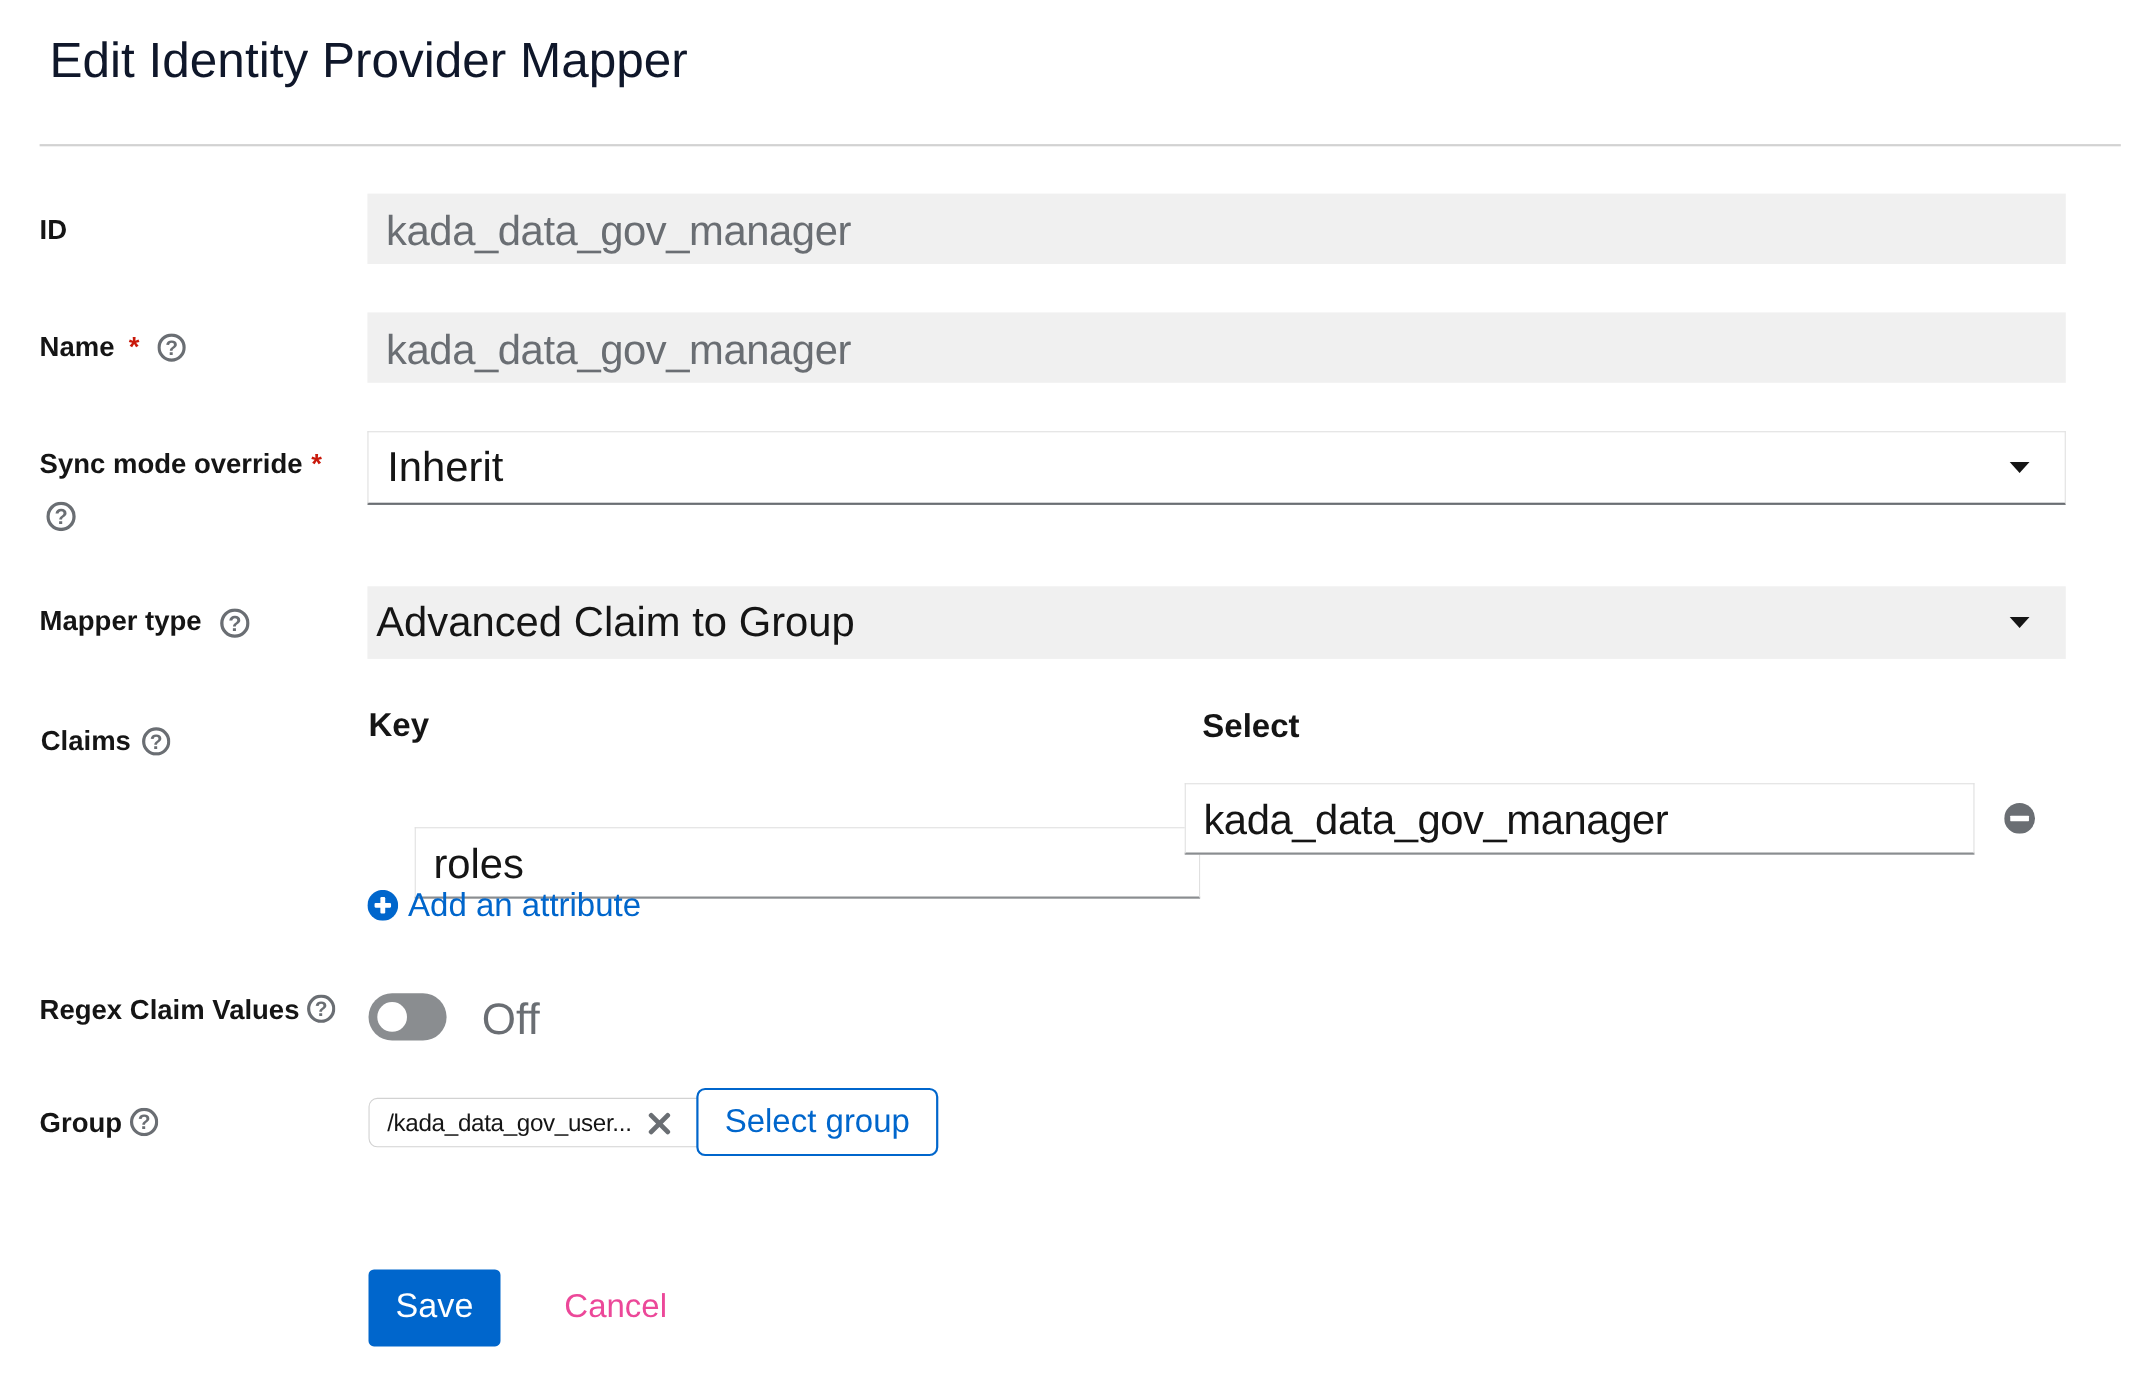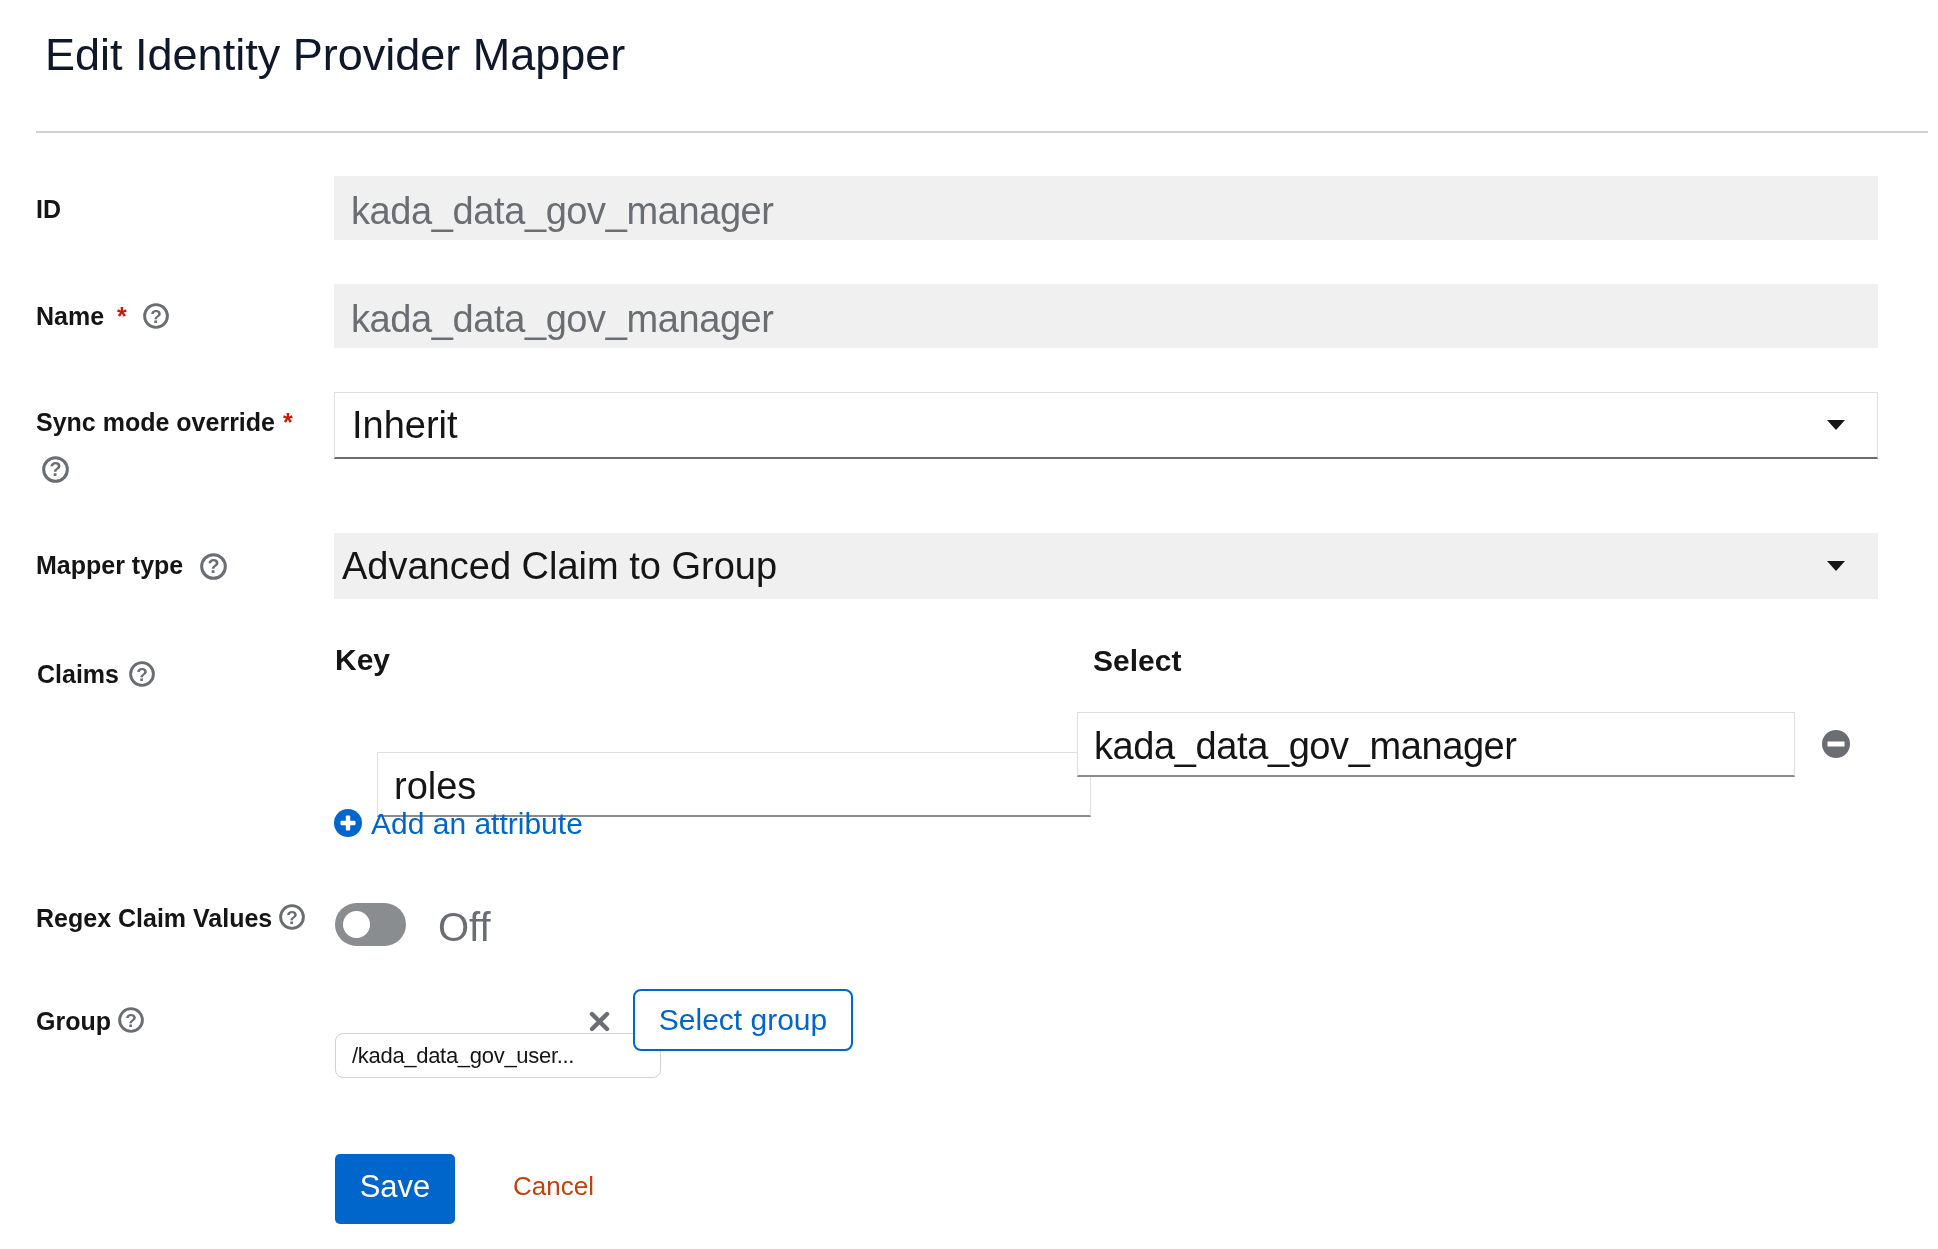--- a/index.html
+++ b/index.html
@@ -91,28 +91,28 @@
   <div class="abs" style="left:335px; top:903px; width:71px; height:43px; border-radius:21.5px; background:#8a8d90;">
     <div style="position:absolute; left:8px; top:8px; width:27px; height:27px; border-radius:50%; background:#fff;"></div>
   </div>
   <div class="abs" style="left:438px; top:907px; font-size:40px; color:#6a6e73; line-height:1;">Off</div>
 
   <div class="lbl" style="left:36px; top:1009px;">Group</div>
   <svg class="help" style="left:118px; top:1007px;" width="26" height="26" viewBox="0 0 26 26">
     <circle cx="13" cy="13" r="11.4" fill="none" stroke="#6a6e73" stroke-width="2.9"></circle>
     <text x="13" y="19.7" font-family="Liberation Sans" font-size="19" font-weight="bold" fill="#6a6e73" text-anchor="middle">?</text>
   </svg>
-  <div class="abs" style="left:335px; top:998px; width:326px; height:45px; background:#fff; border:1px solid #d2d2d2; border-radius:8px;margin-top:35px;">
+  <div class="abs" style="left:335px; top:998px; width:326px; height:45px; background:#fff; border:1px solid #d2d2d2; border-radius:8px;">
     <div style="font-size:22px; color:#151515; line-height:43px; padding-left:16px; white-space:nowrap; letter-spacing:-0.3px;">/kada_data_gov_user...</div>
   </div>
   <svg class="abs" style="left:589px; top:1011px;" width="21" height="21" viewBox="0 0 21 21">
     <path d="M3 3 L18 18 M18 3 L3 18" stroke="#6a6e73" stroke-width="4.4" stroke-linecap="round"></path>
   </svg>
   <div class="abs" style="left:633px; top:989px; width:220px; height:62px; background:#fff; border:2px solid #0066cc; border-radius:8px;">
     <div style="font-size:30px; color:#0066cc; line-height:58px; text-align:center; white-space:nowrap;">Select group</div>
   </div>
 
   <div class="abs" style="left:335px; top:1154px; width:120px; height:70px; background:#0066cc; border-radius:5px;">
     <div style="font-size:31px; color:#fff; line-height:66px; text-align:center;">Save</div>
   </div>
-  <div class="abs" style="left:513px; top:1173px; font-size:26px; color:#c2410c; line-height:1;">Cancel</div>
+  <div class="abs" style="left:513px; top:1173px; font-size:30px; color:#ec4899; line-height:1;">Cancel</div>
 
 </div>
 
 </body></html>

